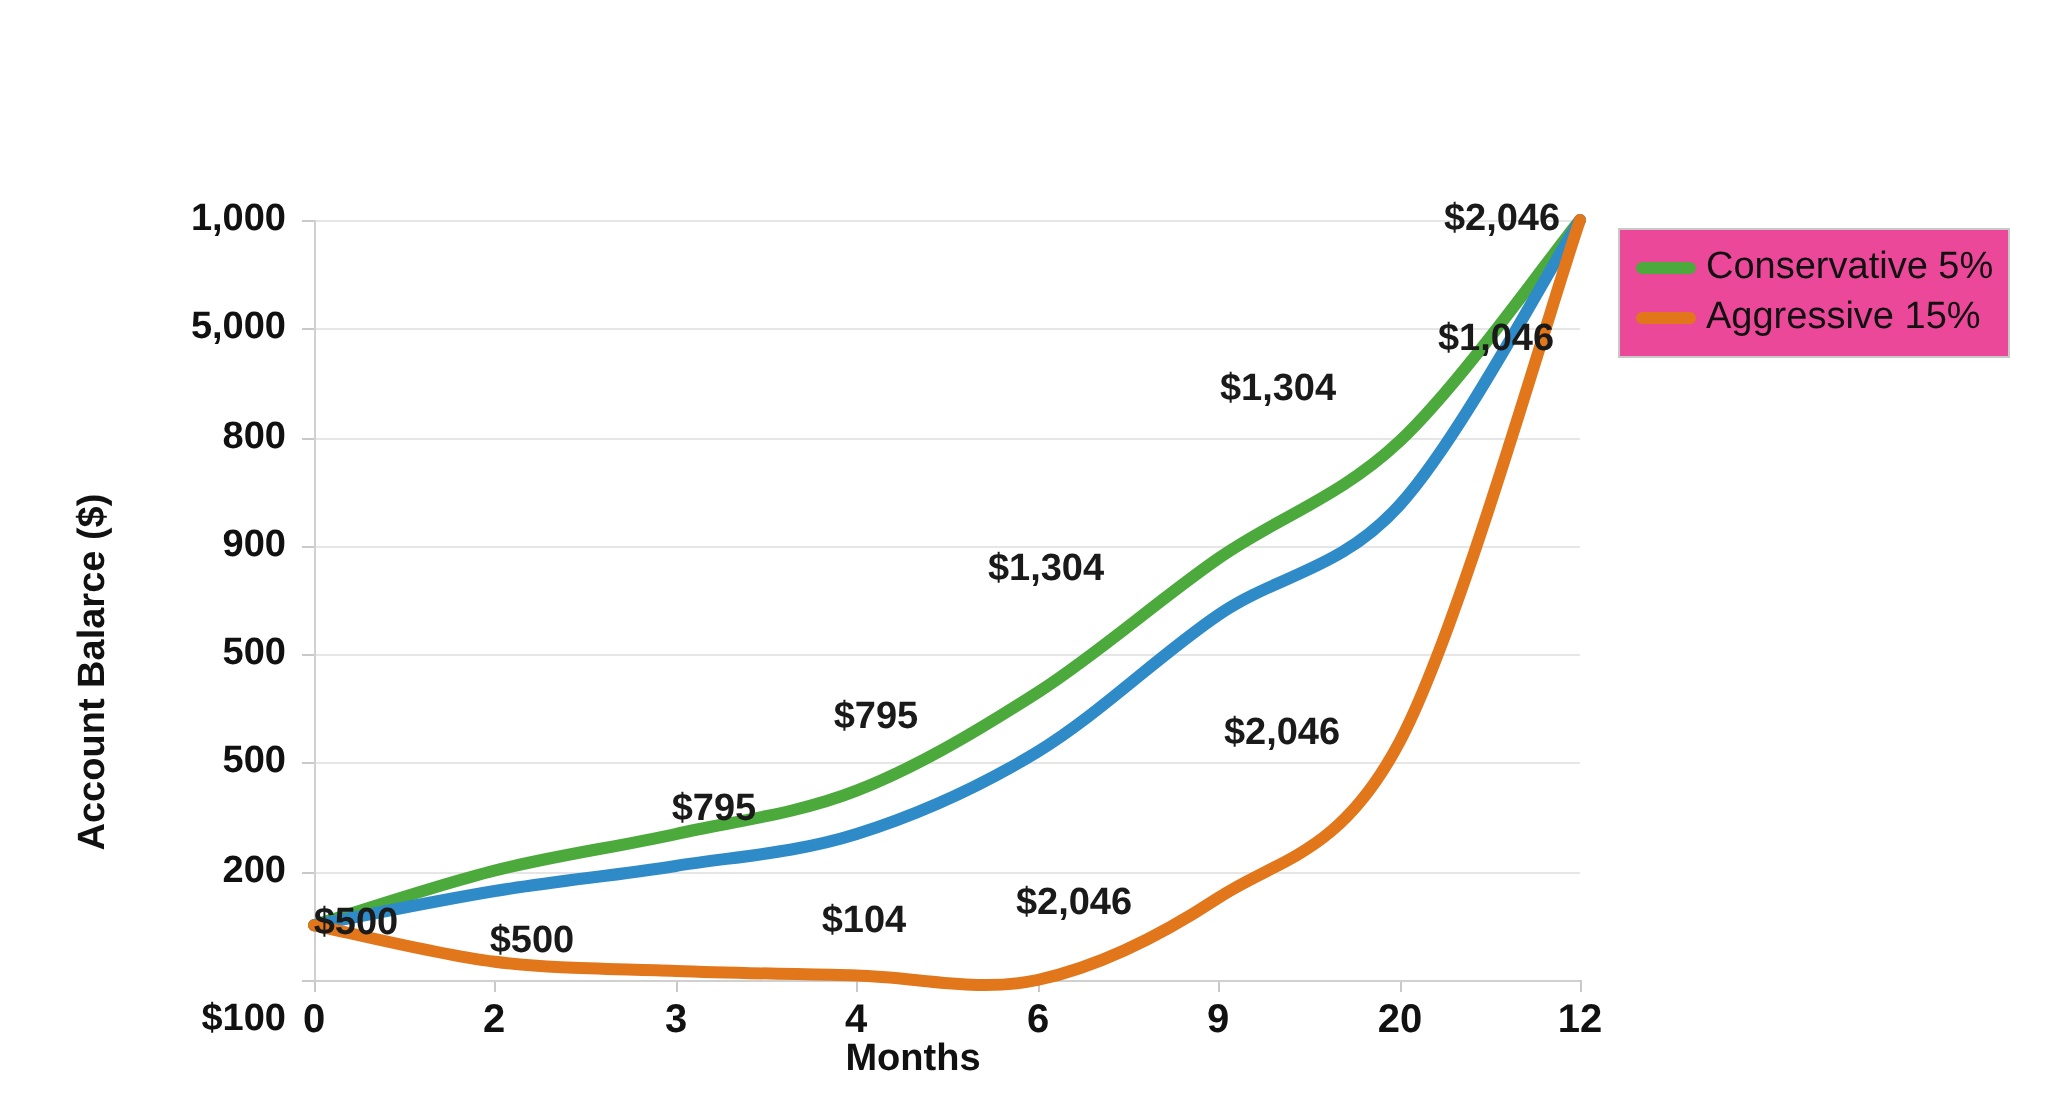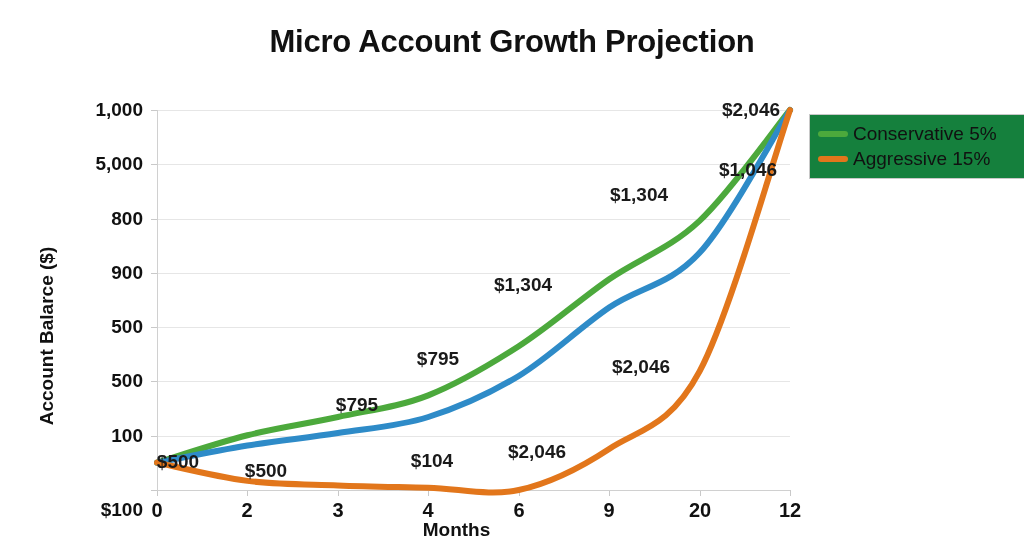--- a/index.html
+++ b/index.html
@@ -102,24 +102,24 @@
     font-size: 19px;
     font-weight: bold;
     color: #1a1a1a;
     white-space: nowrap;
     transform: translate(-50%, -50%);
   }
   #legend {
     position: absolute;
     left: 809px;
     top: 114px;
-    width: 216px;
+    width: 196px;
     padding: 6px 8px 7px 8px;
     border: 1px solid #c8c8c8;
-    background: #15803d;
+    background: #ec4899;
     box-sizing: border-box;
   }
   .legend-row {
     display: flex;
     align-items: center;
     height: 25px;
   }
   .legend-swatch {
     width: 30px;
     height: 6px;
@@ -137,33 +137,32 @@
     left: 0;
     top: 0;
     overflow: visible;
   }
 </style>
 </head>
 <body>
 
 <div id="page">
 
-  <div id="chart-title">Micro Account Growth Projection</div>
 
   <div id="y-axis-title">Account Balarce ($)</div>
   <div id="x-axis-title">Months</div>
 
   <div id="y-tick-labels">
       <div class="ytick-label" style="top: 110px; right: 881px;">1,000</div>
       <div class="ytick-label" style="top: 164px; right: 881px;">5,000</div>
       <div class="ytick-label" style="top: 219px; right: 881px;">800</div>
       <div class="ytick-label" style="top: 273px; right: 881px;">900</div>
       <div class="ytick-label" style="top: 327px; right: 881px;">500</div>
       <div class="ytick-label" style="top: 381px; right: 881px;">500</div>
-      <div class="ytick-label" style="top: 436px; right: 881px;">100</div>
+      <div class="ytick-label" style="top: 436px; right: 881px;">200</div>
       <div class="ytick-label" style="top: 510px; right: 881px;">$100</div>
     </div>
   <div id="x-tick-labels">
       <div class="xtick-label" style="left: 157px; top: 499px;">0</div>
       <div class="xtick-label" style="left: 247px; top: 499px;">2</div>
       <div class="xtick-label" style="left: 338px; top: 499px;">3</div>
       <div class="xtick-label" style="left: 428px; top: 499px;">4</div>
       <div class="xtick-label" style="left: 519px; top: 499px;">6</div>
       <div class="xtick-label" style="left: 609px; top: 499px;">9</div>
       <div class="xtick-label" style="left: 700px; top: 499px;">20</div>

